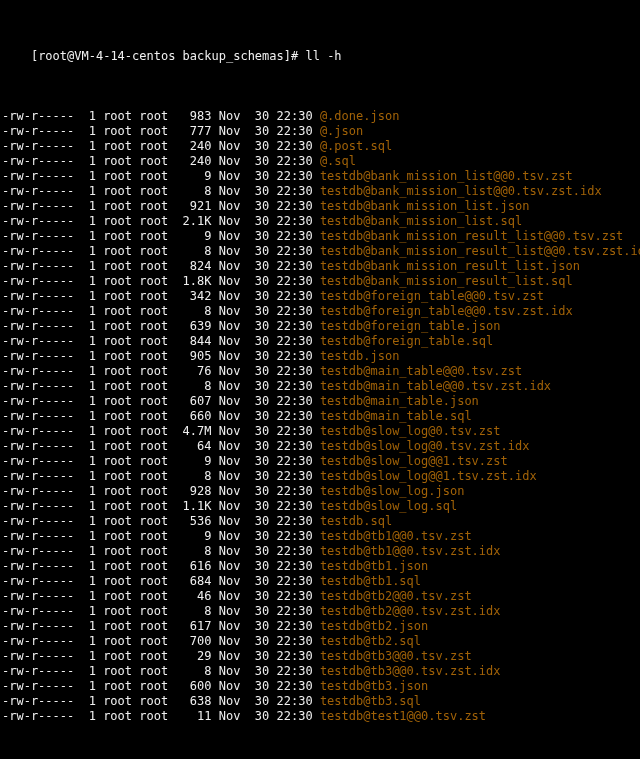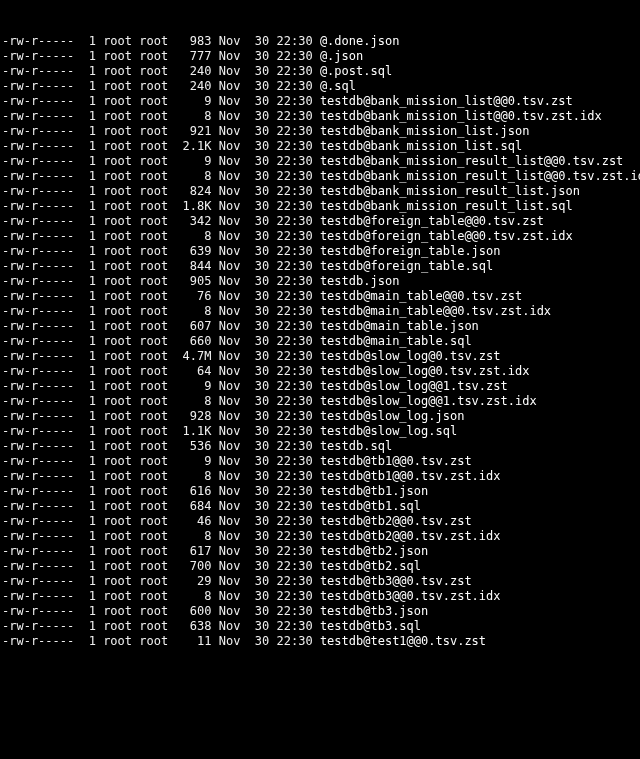--- a/index.html
+++ b/index.html
@@ -10,21 +10,24 @@
     font-family: "Consolas", "Menlo", "DejaVu Sans Mono", monospace;
     font-size: 12px;
     line-height: 15px;
     width: 640px;
   }
   .terminal {
     padding: 4px 2px 6px 2px;
     white-space: pre;
   }
   .white { color: #f0f0f0; }
-  .cyan  { color: #ffffff; }
+  .cyan  { color: #a16207; }
   .row span { white-space: pre; }
 </style>
 </head>
 <body>
 
 <div class="terminal">
+  <div class="row">
+    <span class="white">[root@VM-4-14-centos backup_schemas]#</span><span> </span><span class="white">ll -h</span>
+  </div>
   <div id="listing"><div class="row"><span class="white">-rw-r-----  1 root root   983 Nov  30 22:30 </span><span class="cyan">@.done.json</span></div><div class="row"><span class="white">-rw-r-----  1 root root   777 Nov  30 22:30 </span><span class="cyan">@.json</span></div><div class="row"><span class="white">-rw-r-----  1 root root   240 Nov  30 22:30 </span><span class="cyan">@.post.sql</span></div><div class="row"><span class="white">-rw-r-----  1 root root   240 Nov  30 22:30 </span><span class="cyan">@.sql</span></div><div class="row"><span class="white">-rw-r-----  1 root root     9 Nov  30 22:30 </span><span class="cyan">testdb@bank_mission_list@@0.tsv.zst</span></div><div class="row"><span class="white">-rw-r-----  1 root root     8 Nov  30 22:30 </span><span class="cyan">testdb@bank_mission_list@@0.tsv.zst.idx</span></div><div class="row"><span class="white">-rw-r-----  1 root root   921 Nov  30 22:30 </span><span class="cyan">testdb@bank_mission_list.json</span></div><div class="row"><span class="white">-rw-r-----  1 root root  2.1K Nov  30 22:30 </span><span class="cyan">testdb@bank_mission_list.sql</span></div><div class="row"><span class="white">-rw-r-----  1 root root     9 Nov  30 22:30 </span><span class="cyan">testdb@bank_mission_result_list@@0.tsv.zst</span></div><div class="row"><span class="white">-rw-r-----  1 root root     8 Nov  30 22:30 </span><span class="cyan">testdb@bank_mission_result_list@@0.tsv.zst.idx</span></div><div class="row"><span class="white">-rw-r-----  1 root root   824 Nov  30 22:30 </span><span class="cyan">testdb@bank_mission_result_list.json</span></div><div class="row"><span class="white">-rw-r-----  1 root root  1.8K Nov  30 22:30 </span><span class="cyan">testdb@bank_mission_result_list.sql</span></div><div class="row"><span class="white">-rw-r-----  1 root root   342 Nov  30 22:30 </span><span class="cyan">testdb@foreign_table@@0.tsv.zst</span></div><div class="row"><span class="white">-rw-r-----  1 root root     8 Nov  30 22:30 </span><span class="cyan">testdb@foreign_table@@0.tsv.zst.idx</span></div><div class="row"><span class="white">-rw-r-----  1 root root   639 Nov  30 22:30 </span><span class="cyan">testdb@foreign_table.json</span></div><div class="row"><span class="white">-rw-r-----  1 root root   844 Nov  30 22:30 </span><span class="cyan">testdb@foreign_table.sql</span></div><div class="row"><span class="white">-rw-r-----  1 root root   905 Nov  30 22:30 </span><span class="cyan">testdb.json</span></div><div class="row"><span class="white">-rw-r-----  1 root root    76 Nov  30 22:30 </span><span class="cyan">testdb@main_table@@0.tsv.zst</span></div><div class="row"><span class="white">-rw-r-----  1 root root     8 Nov  30 22:30 </span><span class="cyan">testdb@main_table@@0.tsv.zst.idx</span></div><div class="row"><span class="white">-rw-r-----  1 root root   607 Nov  30 22:30 </span><span class="cyan">testdb@main_table.json</span></div><div class="row"><span class="white">-rw-r-----  1 root root   660 Nov  30 22:30 </span><span class="cyan">testdb@main_table.sql</span></div><div class="row"><span class="white">-rw-r-----  1 root root  4.7M Nov  30 22:30 </span><span class="cyan">testdb@slow_log@0.tsv.zst</span></div><div class="row"><span class="white">-rw-r-----  1 root root    64 Nov  30 22:30 </span><span class="cyan">testdb@slow_log@0.tsv.zst.idx</span></div><div class="row"><span class="white">-rw-r-----  1 root root     9 Nov  30 22:30 </span><span class="cyan">testdb@slow_log@@1.tsv.zst</span></div><div class="row"><span class="white">-rw-r-----  1 root root     8 Nov  30 22:30 </span><span class="cyan">testdb@slow_log@@1.tsv.zst.idx</span></div><div class="row"><span class="white">-rw-r-----  1 root root   928 Nov  30 22:30 </span><span class="cyan">testdb@slow_log.json</span></div><div class="row"><span class="white">-rw-r-----  1 root root  1.1K Nov  30 22:30 </span><span class="cyan">testdb@slow_log.sql</span></div><div class="row"><span class="white">-rw-r-----  1 root root   536 Nov  30 22:30 </span><span class="cyan">testdb.sql</span></div><div class="row"><span class="white">-rw-r-----  1 root root     9 Nov  30 22:30 </span><span class="cyan">testdb@tb1@@0.tsv.zst</span></div><div class="row"><span class="white">-rw-r-----  1 root root     8 Nov  30 22:30 </span><span class="cyan">testdb@tb1@@0.tsv.zst.idx</span></div><div class="row"><span class="white">-rw-r-----  1 root root   616 Nov  30 22:30 </span><span class="cyan">testdb@tb1.json</span></div><div class="row"><span class="white">-rw-r-----  1 root root   684 Nov  30 22:30 </span><span class="cyan">testdb@tb1.sql</span></div><div class="row"><span class="white">-rw-r-----  1 root root    46 Nov  30 22:30 </span><span class="cyan">testdb@tb2@@0.tsv.zst</span></div><div class="row"><span class="white">-rw-r-----  1 root root     8 Nov  30 22:30 </span><span class="cyan">testdb@tb2@@0.tsv.zst.idx</span></div><div class="row"><span class="white">-rw-r-----  1 root root   617 Nov  30 22:30 </span><span class="cyan">testdb@tb2.json</span></div><div class="row"><span class="white">-rw-r-----  1 root root   700 Nov  30 22:30 </span><span class="cyan">testdb@tb2.sql</span></div><div class="row"><span class="white">-rw-r-----  1 root root    29 Nov  30 22:30 </span><span class="cyan">testdb@tb3@@0.tsv.zst</span></div><div class="row"><span class="white">-rw-r-----  1 root root     8 Nov  30 22:30 </span><span class="cyan">testdb@tb3@@0.tsv.zst.idx</span></div><div class="row"><span class="white">-rw-r-----  1 root root   600 Nov  30 22:30 </span><span class="cyan">testdb@tb3.json</span></div><div class="row"><span class="white">-rw-r-----  1 root root   638 Nov  30 22:30 </span><span class="cyan">testdb@tb3.sql</span></div><div class="row"><span class="white">-rw-r-----  1 root root    11 Nov  30 22:30 </span><span class="cyan">testdb@test1@@0.tsv.zst</span></div></div>
 </div>
 
 </body></html>

